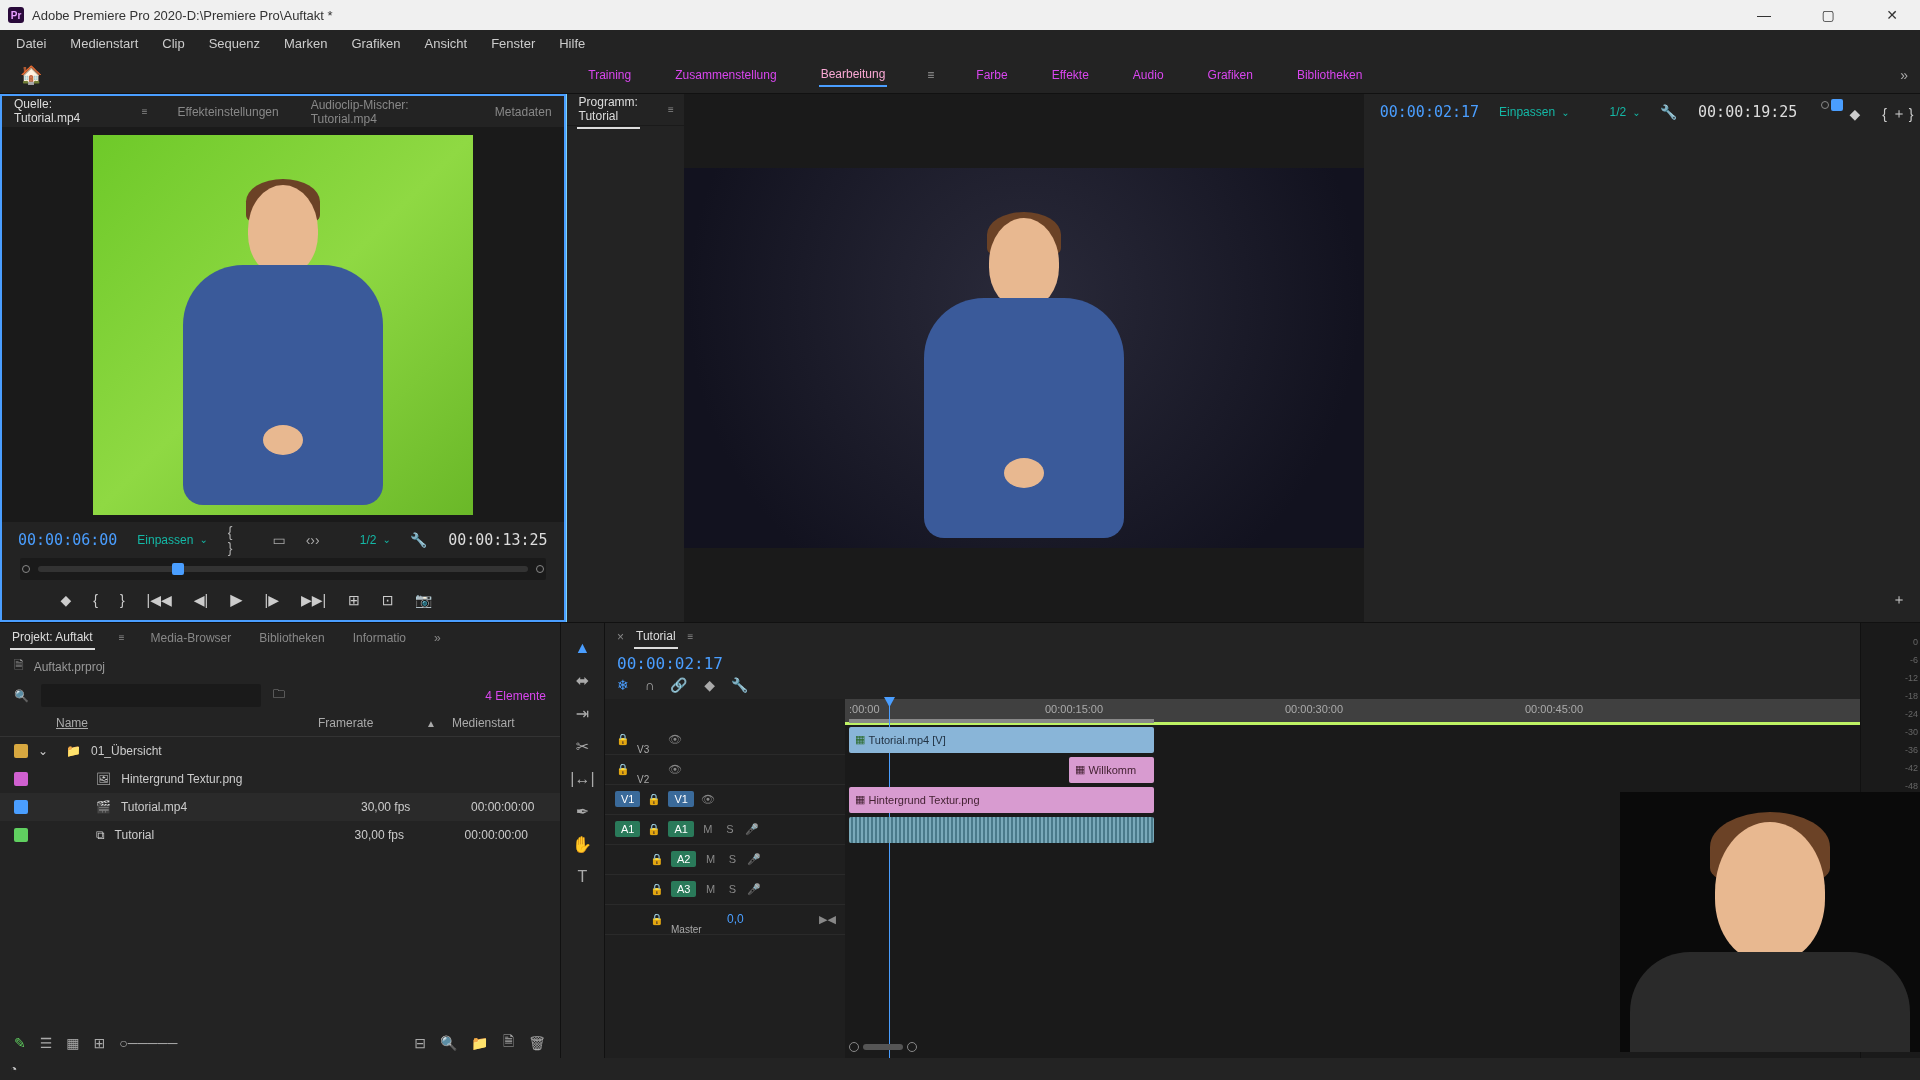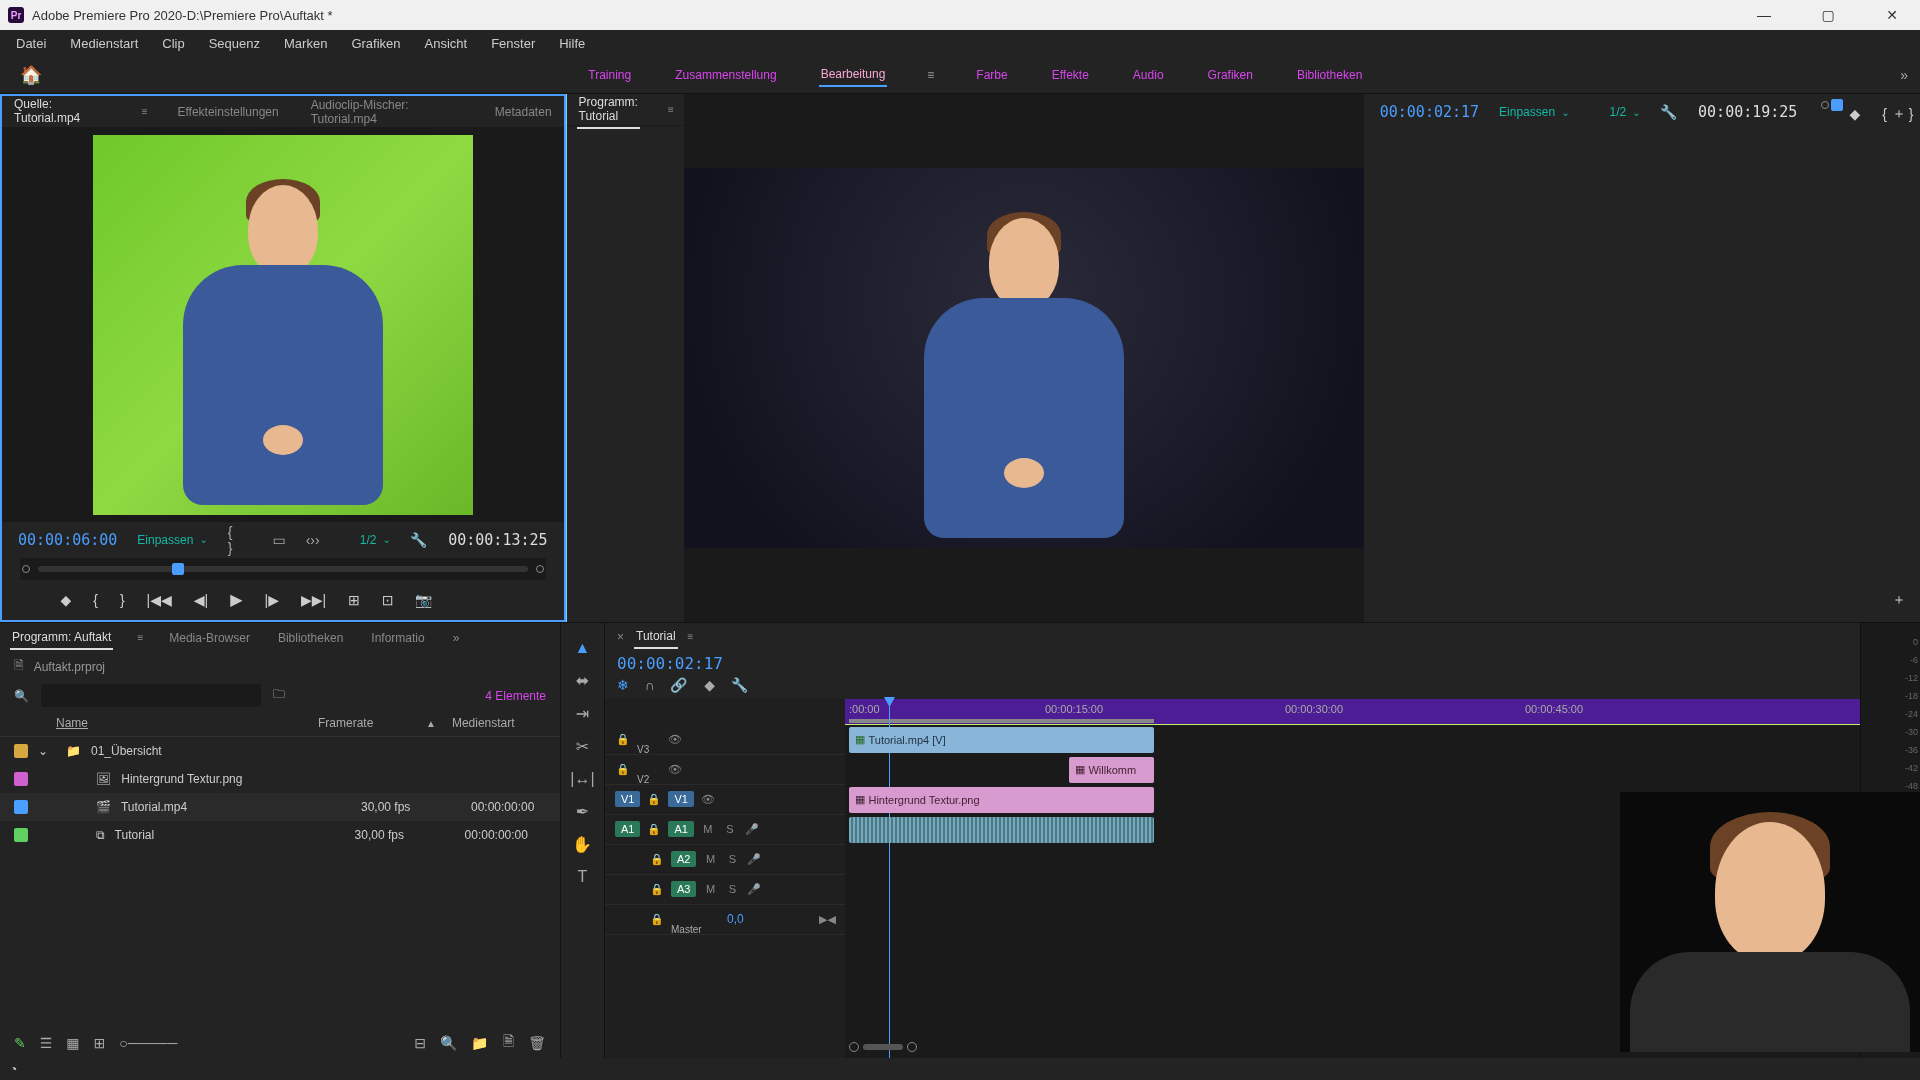--- a/index.html
+++ b/index.html
@@ -70,21 +70,21 @@
 .tl-tabs{height:28px;display:flex;align-items:center;padding:0 12px;gap:10px;}
 .tl-subhead{height:26px;display:flex;align-items:center;padding:0 12px;gap:20px;}
 .tl-tracks-area{flex:1;display:flex;}
 .tl-track-headers{width:240px;background:#1f1f1f;}
 .track-row{height:30px;display:flex;align-items:center;gap:6px;padding:0 10px;border-bottom:1px solid #2a2a2a;}
 .track-tag{background:#3a6a9a;color:#fff;padding:2px 6px;border-radius:2px;font-size:11px;}
 .track-tag.audio{background:#2a7a5a;}
 .track-name{color:#aaa;font-size:10px;width:24px;margin-top:20px;}
 .track-btn{color:#888;font-size:11px;width:16px;text-align:center;cursor:pointer;}
 .tl-content{flex:1;position:relative;background:#1a1a1a;}
-.tl-ruler{height:26px;background:#4c1d95;position:relative;border-bottom:1px solid #bef264;text-decoration:underline;}
+.tl-ruler{height:26px;background:#404040;position:relative;border-bottom:3px solid #bef264;text-decoration:underline;}
 .ruler-label{position:absolute;top:4px;color:#aaa;font-size:11px;}
 .ruler-range{position:absolute;top:20px;height:4px;background:#888;}
 .playhead{position:absolute;top:0;bottom:0;width:1px;background:#4a9eff;}
 .playhead::before{content:'';position:absolute;top:-2px;left:-5px;width:11px;height:10px;background:#4a9eff;clip-path:polygon(0 0,100% 0,50% 100%);}
 .clip{position:absolute;height:26px;border-radius:2px;display:flex;align-items:center;padding:0 6px;font-size:11px;overflow:hidden;}
 .clip-v{background:#89b5d8;color:#234;}
 .clip-img{background:#d89bd0;color:#423;}
 .clip-title{background:#d89bd0;color:#423;}
 .clip-a{background:#5a8a7a;}
 .waveform{background:repeating-linear-gradient(90deg,#7aaaba 0 2px,#4a7a8a 2px 4px);height:100%;width:100%;}
@@ -239,21 +239,21 @@
       <span class="tbtn">◫</span>
       <span class="tbtn" style="position:absolute;right:14px;">＋</span>
     </div>
   </div>
 </div>
 
 <div class="bottom-panels">
 
   <div class="project-panel">
     <div class="proj-tabs panel-tabs" style="border:none;">
-      <span class="ptab active">Programm: Auftakt</span>
+      <span class="ptab active">Projekt: Auftakt</span>
       <span class="ptab-menu">≡</span>
       <span class="ptab">Media-Browser</span>
       <span class="ptab">Bibliotheken</span>
       <span class="ptab">Informatio</span>
       <span class="ptab">»</span>
     </div>
     <div class="proj-subhead">
       <span class="ico">🗎</span>
       <span>Auftakt.prproj</span>
     </div>

